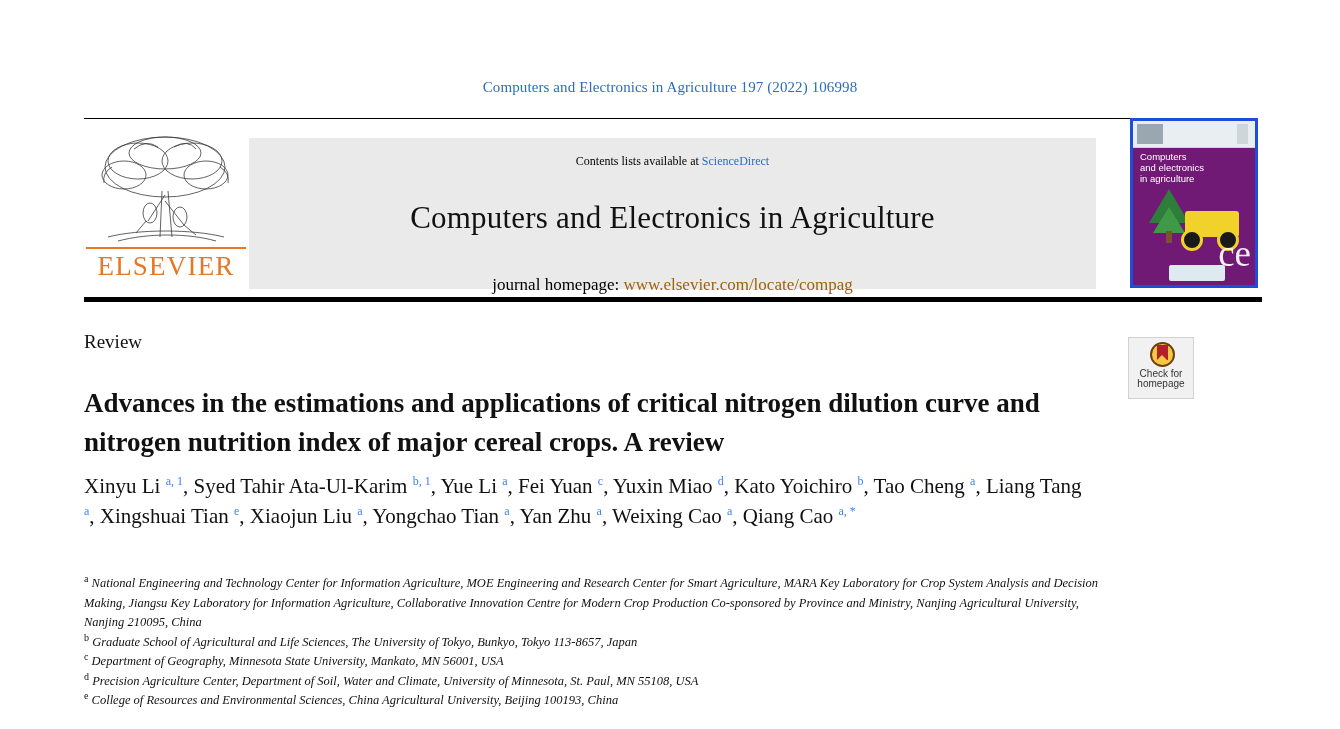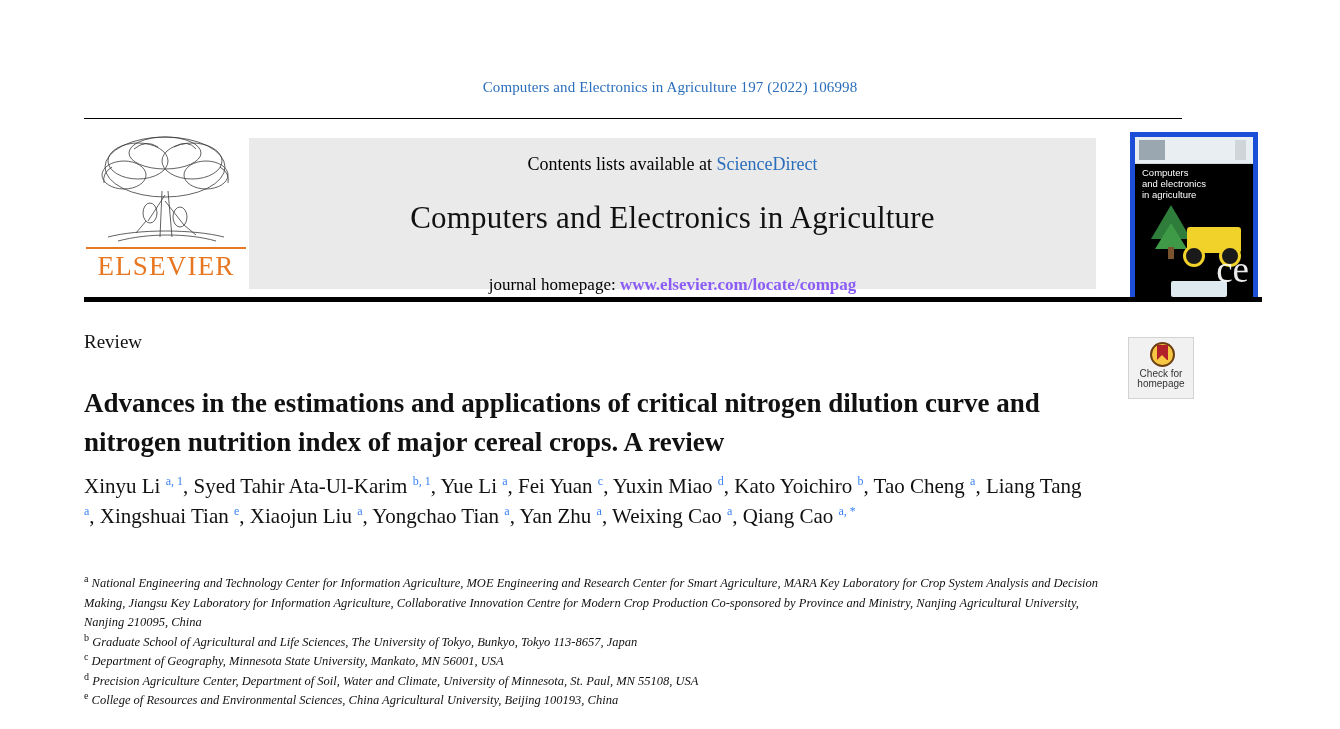--- a/index.html
+++ b/index.html
@@ -90,21 +90,21 @@
     width: 847px;
     height: 151px;
     background: #eaeaea;
     box-sizing: border-box;
   }
   .contents-line {
     position: absolute;
     left: 0; right: 0;
     top: 16px;
     text-align: center;
-    font-size: 18px;
+    font-size: 12px;
     color: #000;
   }
   .contents-line a {
     color: #2a6ebb;
     text-decoration: none;
   }
   .journal-title {
     position: absolute;
     left: 0; right: 0;
     top: 62px;
@@ -115,34 +115,33 @@
   }
   .homepage-line {
     position: absolute;
     left: 0; right: 0;
     top: 137px;
     text-align: center;
     font-size: 17px;
     color: #000;
   }
   .homepage-line a {
-    color: #8b5cf6;
+    color: #a16207;
     text-decoration: none;
-    font-weight: bold;
   }
 
   
   .cover-thumb {
     position: absolute;
     left: 1130px;
-    top: 132px;
+    top: 118px;
     width: 128px;
     height: 170px;
-    border: 5px solid #1d4ed8;
-    background: #000000;
+    border: 3px solid #1d4ed8;
+    background: #701a75;
     overflow: hidden;
     box-sizing: border-box;
   }
   .cover-top {
     position: absolute;
     left: 0; top: 0;
     width: 100%;
     height: 26px;
     background: #e9eef2;
     border-bottom: 1px solid #cfd6da;

